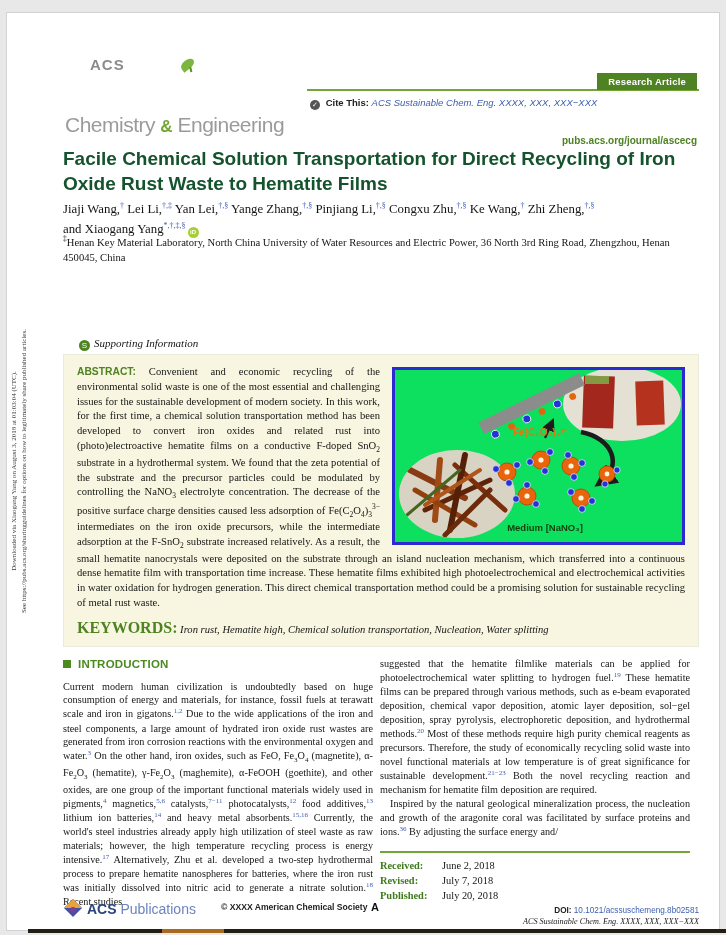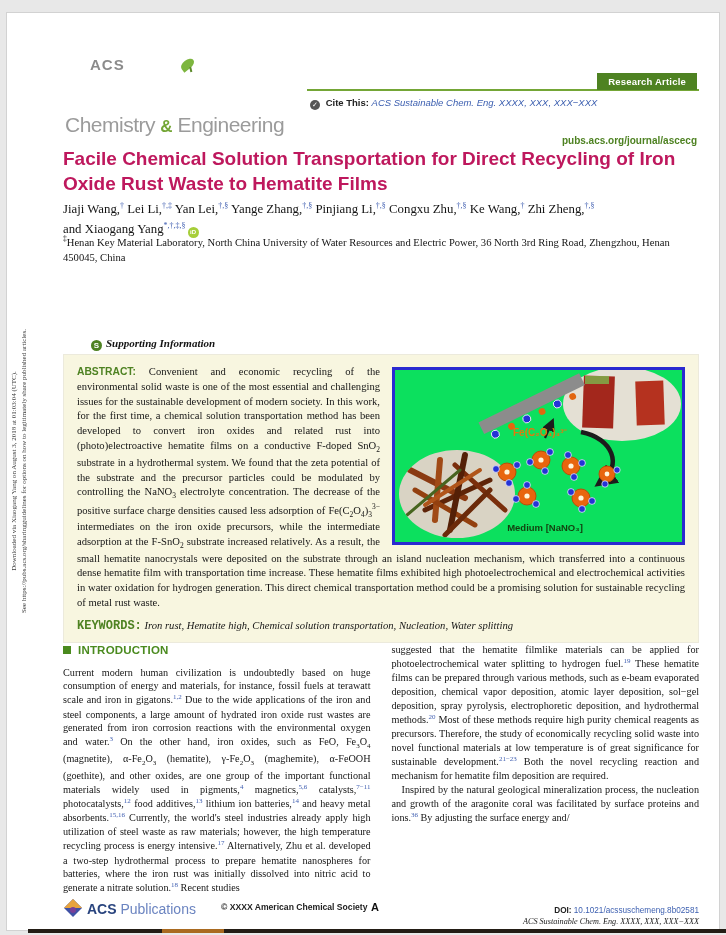--- a/index.html
+++ b/index.html
@@ -30,41 +30,41 @@
     position:absolute;right:22px;top:60px;background:#4e8222;color:#ffffff;
     font-family:"Liberation Sans",sans-serif;font-weight:bold;font-size:9.5px;
     padding:3px 11px;letter-spacing:0.2px;
   }
   .cite-row{position:absolute;left:303px;top:84px;font-family:"Liberation Sans",sans-serif;font-size:9.5px;color:#222;}
   .cite-icon{display:inline-block;width:10px;height:10px;border-radius:50%;background:#555;color:#fff;font-size:7px;line-height:10px;text-align:center;vertical-align:-1px;margin-right:3px;}
   .cite-label{font-weight:bold;}
   .cite-ref{color:#3c5fb0;font-style:italic;}
   .jurl{position:absolute;right:22px;top:86px;font-family:"Liberation Sans",sans-serif;font-weight:bold;font-size:10px;color:#4e8222;margin-top:36px;}
   
-  .title{position:absolute;left:56px;top:133px;width:618px;font-family:"Liberation Sans",sans-serif;font-weight:bold;font-size:19px;line-height:1.32;color:#be185d;}
+  .title{position:absolute;left:56px;top:133px;width:618px;font-family:"Liberation Sans",sans-serif;font-weight:bold;font-size:19px;line-height:1.32;color:#14532d;}
   .authors{position:absolute;left:56px;top:187px;width:630px;font-size:12.8px;line-height:1.55;color:#141414;}
   .authors sup{color:#3e5db0;font-size:8px;}
   .orcid{display:inline-block;width:11px;height:11px;border-radius:50%;background:#a6ce39;color:#fff;font-family:"Liberation Sans",sans-serif;font-weight:bold;font-size:6px;line-height:11px;text-align:center;vertical-align:-1px;margin-left:2px;}
   
   .affils{position:absolute;left:56px;top:221px;width:640px;font-size:10.6px;line-height:1.42;color:#141414;}
   .affils p{margin:0 0 4px 0;}
   .affils sup{font-size:7.5px;}
-  .supp{position:absolute;left:84px;top:324px;font-size:11px;font-weight:bold;font-style:italic;color:#141414;}
+  .supp{position:absolute;left:72px;top:324px;font-size:11px;font-weight:normal;font-style:italic;color:#141414;}
   .s-icon{display:inline-block;width:11px;height:11px;border-radius:50%;background:#4e8222;color:#fff;font-style:normal;font-family:"Liberation Sans",sans-serif;font-size:8px;line-height:11px;text-align:center;vertical-align:-1px;margin-right:4px;}
   
   .main{position:absolute;left:56px;top:341px;width:636px;}
   .abs-box{background:#f8f6e0;border:1px solid #eceadc;box-sizing:border-box;padding:10px 13px 9px 13px;width:636px;}
   .abs-box .gfx{float:right;margin:2px 0 6px 12px;border:3px solid #2a2ad0;width:287px;height:172px;background:#c2410c;}
   .abs-text{font-size:10.6px;line-height:1.4;text-align:justify;color:#151515;margin:0;}
   .abs-label{font-family:"Liberation Sans",sans-serif;font-weight:bold;color:#4e8222;font-size:10.3px;}
   .abs-text sup,.abs-text sub{font-size:7.5px;}
   .kw-row{margin-top:8px;font-size:10.6px;font-style:italic;color:#151515;}
-  .kw-label{font-family:Liberation Mono, monospace;font-weight:bold;font-style:normal;color:#4e8222;font-size:12px;}
-  
-  .cols{display:flex;gap:21px;}
+  .kw-label{font-family:Liberation Serif, serif;font-weight:bold;font-style:normal;color:#4e8222;font-size:16px;}
+  
+  .cols{display:flex;gap:7px;margin-top:10px;}
   .col{width:310px;font-size:10.2px;line-height:1.36;text-align:justify;color:#151515;}
   .col sup{color:#3e5db0;font-size:7px;}
   .col sub{font-size:7px;}
   .col p{margin:0;}
   .col p.indent{text-indent:10px;}
   .sec-head{font-family:"Liberation Sans",sans-serif;font-weight:bold;font-size:11.5px;color:#4a8a1e;margin-bottom:7px;letter-spacing:0.2px;}
   .sec-sq{display:inline-block;width:8px;height:8px;background:#4a8a1e;margin-right:7px;}
   .dates{margin-top:12px;border-top:2px solid #74a636;padding-top:6px;font-size:10.4px;}
   .dates .row{display:flex;margin-bottom:1px;}
   .dates .lab{width:62px;font-weight:bold;color:#3e7a1c;}
@@ -226,20 +226,34 @@
     </div>
 
     <div class="cols">
       <div class="col">
         <div class="sec-head"><span class="sec-sq"></span><span>INTRODUCTION</span></div>
         <p>Current modern human civilization is undoubtedly based on huge consumption of energy and materials, for instance, fossil fuels at terawatt scale and iron in gigatons.<sup>1,2</sup> Due to the wide applications of the iron and steel components, a large amount of hydrated iron oxide rust wastes are generated from iron corrosion reactions with the environmental oxygen and water.<sup>3</sup> On the other hand, iron oxides, such as FeO, Fe<sub>3</sub>O<sub>4</sub> (magnetite), α-Fe<sub>2</sub>O<sub>3</sub> (hematite), γ-Fe<sub>2</sub>O<sub>3</sub> (maghemite), α-FeOOH (goethite), and other oxides, are one group of the important functional materials widely used in pigments,<sup>4</sup> magnetics,<sup>5,6</sup> catalysts,<sup>7−11</sup> photocatalysts,<sup>12</sup> food additives,<sup>13</sup> lithium ion batteries,<sup>14</sup> and heavy metal absorbents.<sup>15,16</sup> Currently, the world's steel industries already apply high utilization of steel waste as raw materials; however, the high temperature recycling process is energy intensive.<sup>17</sup> Alternatively, Zhu et al. developed a two-step hydrothermal process to prepare hematite nanospheres for batteries, where the iron rust was initially dissolved into nitric acid to generate a nitrate solution.<sup>18</sup> Recent studies</p>
       </div>
       <div class="col">
         <p>suggested that the hematite filmlike materials can be applied for photoelectrochemical water splitting to hydrogen fuel.<sup>19</sup> These hematite films can be prepared through various methods, such as e-beam evaporated deposition, chemical vapor deposition, atomic layer deposition, sol−gel deposition, spray pyrolysis, electrophoretic deposition, and hydrothermal methods.<sup>20</sup> Most of these methods require high purity chemical reagents as precursors. Therefore, the study of economically recycling solid waste into novel functional materials at low temperature is of great significance for sustainable development.<sup>21−23</sup> Both the novel recycling reaction and mechanism for hematite film deposition are required.</p>
         <p class="indent">Inspired by the natural geological mineralization process, the nucleation and growth of the aragonite coral was facilitated by surface proteins and ions.<sup>36</sup> By adjusting the surface energy and/</p>
+        <div class="dates">
+          <div class="row">
+              <span class="lab">Received:</span>
+              <span class="val">June 2, 2018</span>
+            </div>
+          <div class="row">
+              <span class="lab">Revised:</span>
+              <span class="val">July 7, 2018</span>
+            </div>
+          <div class="row">
+              <span class="lab">Published:</span>
+              <span class="val">July 20, 2018</span>
+            </div>
+        </div>
       </div>
     </div>
 
   </div>
 
   <div class="footer">
     <span class="pubs-logo">
       <svg width="20" height="20" viewBox="0 0 20 20">
         <polygon points="10,1 19,10 10,19 1,10" fill="#3f51a5"></polygon>
         <polygon points="10,1 19,10 1,10" fill="#e8a33d"></polygon>

